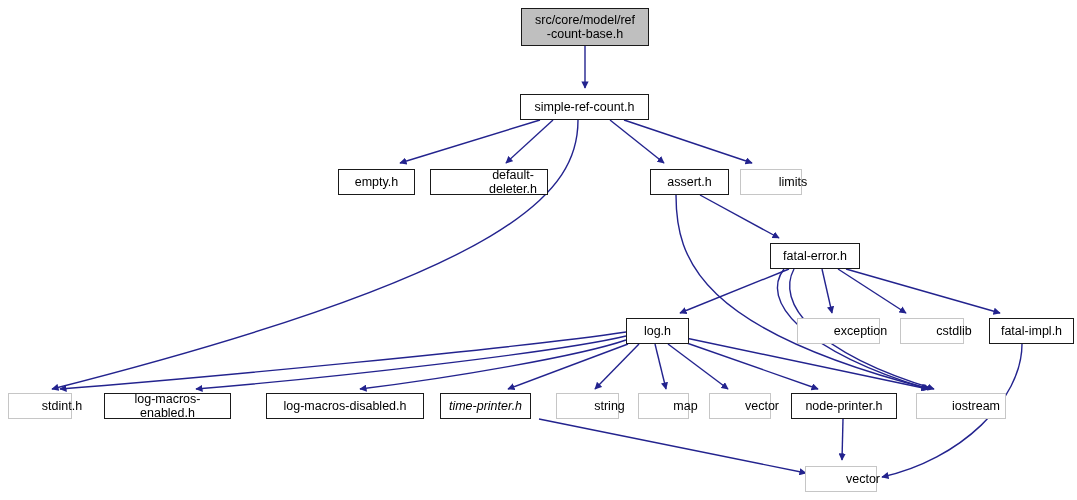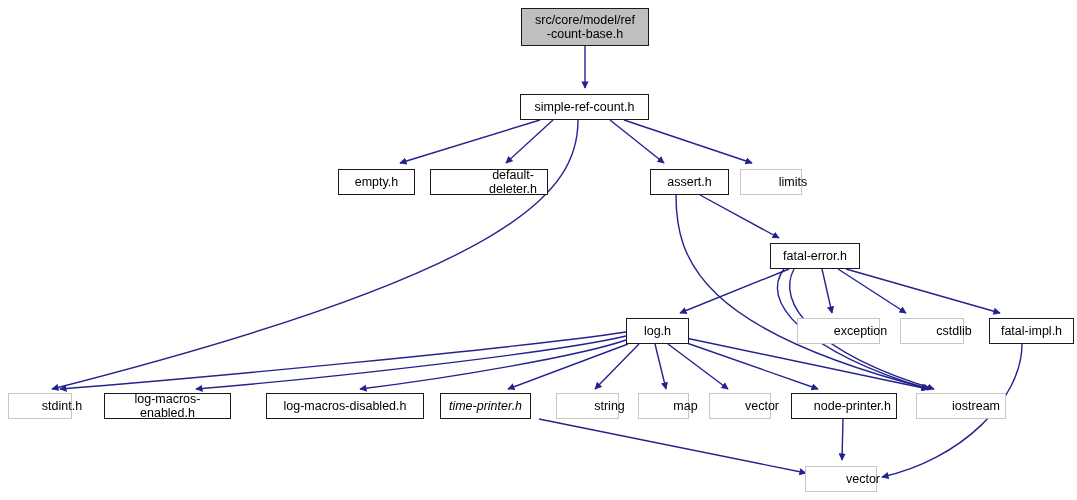--- a/index.html
+++ b/index.html
@@ -103,21 +103,21 @@
       </div>
       <div class="node system" style="left: 556px; top: 393px; width: 63px; height: 26px;">
         <span>string</span>
       </div>
       <div class="node system" style="left: 638px; top: 393px; width: 51px; height: 26px;">
         <span>map</span>
       </div>
       <div class="node system" style="left: 709px; top: 393px; width: 62px; height: 26px;">
         <span>vector</span>
       </div>
-      <div class="node local" style="left: 791px; top: 393px; width: 106px; height: 26px; justify-content: flex-end;">
+      <div class="node local" style="left: 791px; top: 393px; width: 106px; height: 26px;">
         <span>node-printer.h</span>
       </div>
       <div class="node system" style="left: 916px; top: 393px; width: 90px; height: 26px; justify-content: flex-end;">
         <span>iostream</span>
       </div>
       <div class="node system" style="left: 805px; top: 466px; width: 72px; height: 26px;">
         <span>vector</span>
       </div>
     </div>
 </div>

